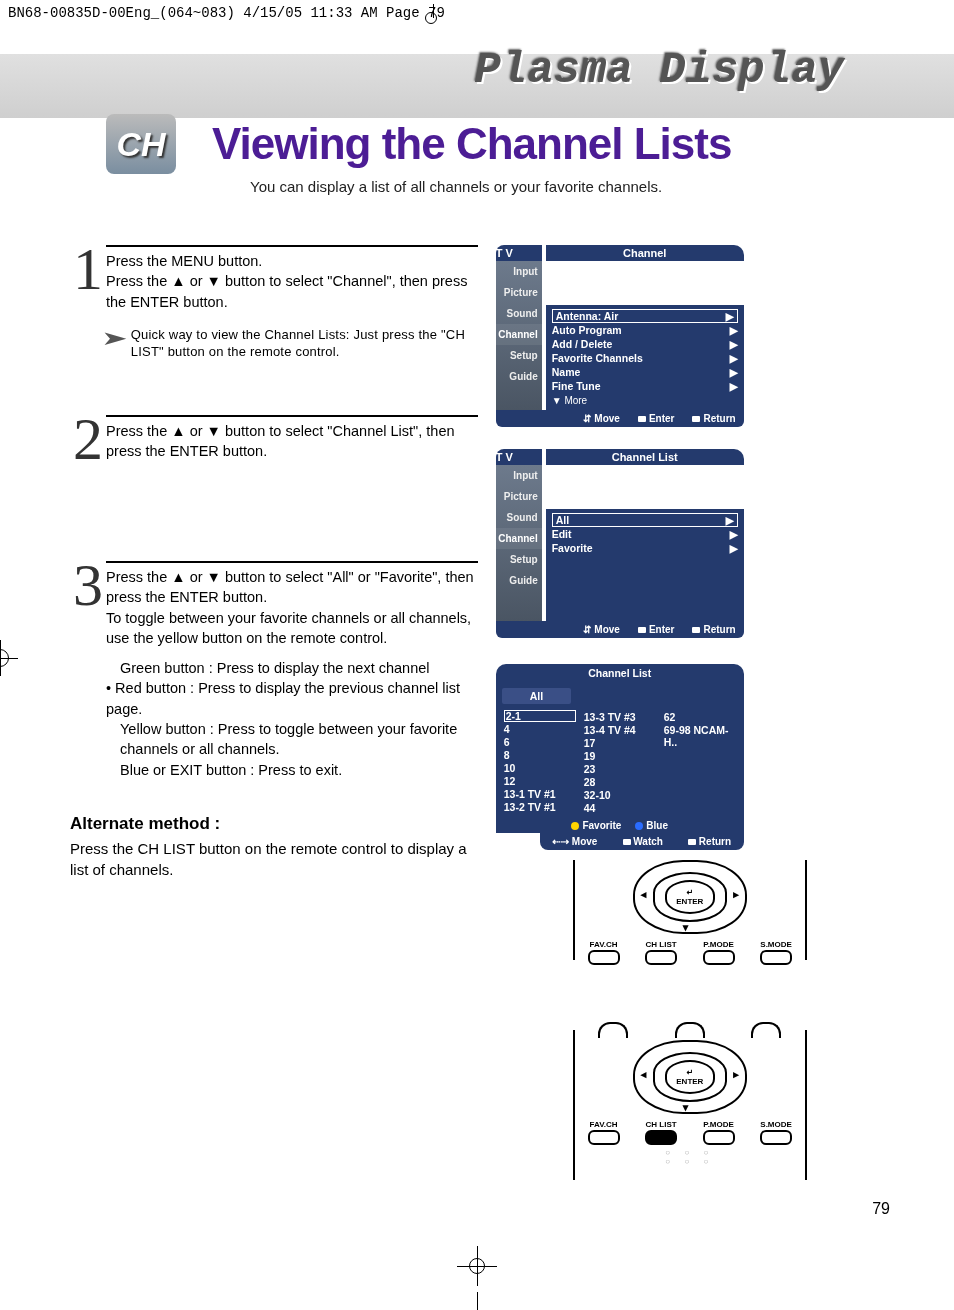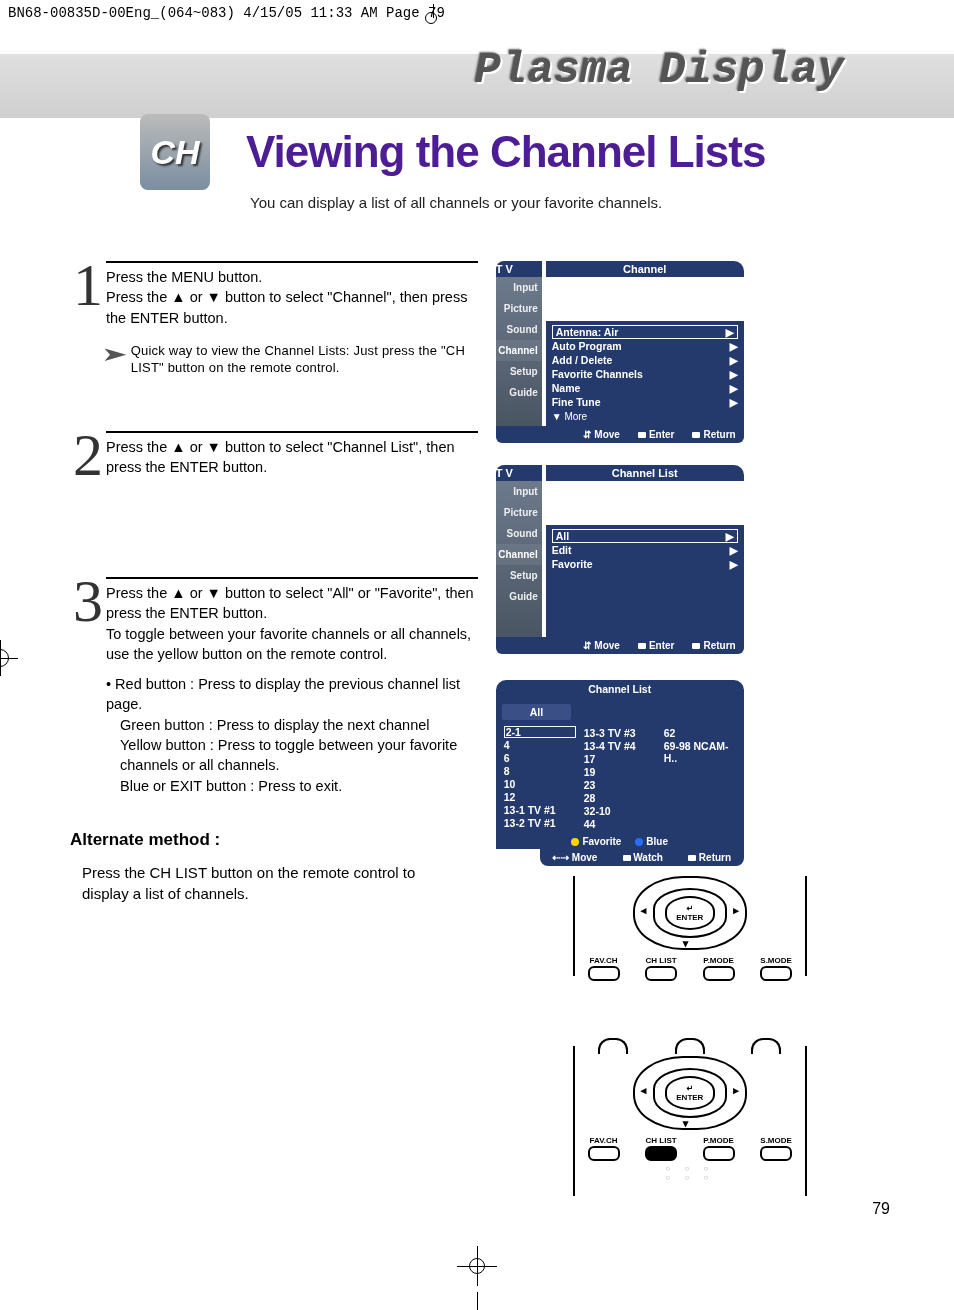--- a/index.html
+++ b/index.html
@@ -18,21 +18,21 @@
   .reg-mark{position:absolute;left:0;top:640px;width:36px;height:36px;transform:translate(-50%,0);}
   .reg-mark::before{content:"";position:absolute;left:0;top:50%;width:100%;height:1px;background:#000;}
   .reg-mark::after{content:"";position:absolute;top:0;left:50%;height:100%;width:1px;background:#000;}
   .reg-mark .c{position:absolute;left:50%;top:50%;width:16px;height:16px;border:1px solid #000;border-radius:50%;transform:translate(-50%,-50%);}
 
   .banner{height:64px;margin-top:28px;position:relative;background:linear-gradient(#e0e0e0,#cfcfcf);}
   .banner-title{position:absolute;right:110px;top:-6px;font:italic 700 44px/1 "Courier New",monospace;color:#555;text-shadow:2px 2px 0 #fff,-1px -1px 2px #666;}
 
   .content{padding:0 70px 0 70px;position:relative;}
   .title-row{display:flex;align-items:center;gap:12px;margin-top:-4px;}
-  .ch-badge{width:70px;height:76px;border-radius:8px;background:linear-gradient(#bbb,#7a8ea0);display:flex;align-items:center;justify-content:center;font:italic 900 34px Arial;color:#fff;text-shadow:2px 2px 2px #333;margin-left:70px;}
+  .ch-badge{width:70px;height:60px;border-radius:8px;background:linear-gradient(#bbb,#7a8ea0);display:flex;align-items:center;justify-content:center;font:italic 900 34px Arial;color:#fff;text-shadow:2px 2px 2px #333;margin-left:36px;}
   .page-title{font:700 44px/1 "Arial Narrow",Arial;color:#4c1d95;letter-spacing:-1px;margin-left:24px;}
   .subtitle{margin-left:180px;margin-top:4px;font-size:15px;color:#222;}
 
   .cols{display:flex;gap:18px;margin-top:50px;}
   .left{flex:1.05;}
   .right{flex:1;font-size:0;}
 
   .step{display:flex;margin-bottom:18px;}
   .step .num{font:400 60px/0.8 "Times New Roman",serif;color:#333;width:36px;text-align:center;}
   .step .body{flex:1;border-top:2px solid #000;padding-top:4px;font-size:14.5px;line-height:1.4;color:#000;}
@@ -80,21 +80,21 @@
   .remote .row{display:flex;justify-content:space-around;margin-top:6px;}
   .remote .btn{display:flex;flex-direction:column;align-items:center;font:bold 8px Arial;}
   .remote .btn .pill{width:28px;height:11px;border:2px solid #000;border-radius:6px;background:#fff;margin-top:1px;}
   .remote .btn.hl .pill{background:#000;}
   .remote.r2 .dots{text-align:center;letter-spacing:6px;color:#aaa;font-size:8px;margin-top:3px;}
   .remote .top-bumps{display:flex;justify-content:space-around;transform:translateY(-8px);}
   .remote .bump{width:26px;height:14px;border:2px solid #000;border-bottom:none;border-radius:12px 12px 0 0;background:#fff;}
 
   .alt{margin-top:34px;}
   .alt h3{font:700 17px Arial;margin:0 0 4px;}
-  .alt p{margin:12px;font-size:15px;line-height:1.4;max-width:400px;}
+  .alt p{margin:0;font-size:15px;line-height:1.4;max-width:400px;}
 
   .page-num{position:absolute;right:64px;bottom:92px;font:16px Arial;}
 </style>
 </head>
 <body>
 <div class="page">
 
 <div class="doc-header">BN68-00835D-00Eng_(064~083)  4/15/05  11:33 AM  Page 79</div>
 <div class="crop-tl"></div>
 <div class="reg-mark">
@@ -137,22 +137,22 @@
       </div>
 
       <div style="height:80px"></div>
 
       <div class="step">
         <div class="num">3</div>
         <div class="body">
           <div>Press the ▲ or ▼ button to select "All" or "Favorite", then press the ENTER button.</div>
           <div>To toggle between your favorite channels or all channels, use the yellow button on the remote control.</div>
           <div style="height:10px"></div>
+          <div style="padding-left:14px">Green button : Press to display the next channel</div>
           <div>• Red button : Press to display the previous channel list page.</div>
-          <div style="padding-left:14px">Green button : Press to display the next channel</div>
           <div style="padding-left:14px">Yellow button : Press to toggle between your favorite channels or all channels.</div>
           <div style="padding-left:14px">Blue or EXIT button : Press to exit.</div>
         </div>
       </div>
 
       <div class="alt">
         <h3>Alternate method :</h3>
         <p>Press the CH LIST button on the remote control to display a list of channels.</p>
       </div>
 

